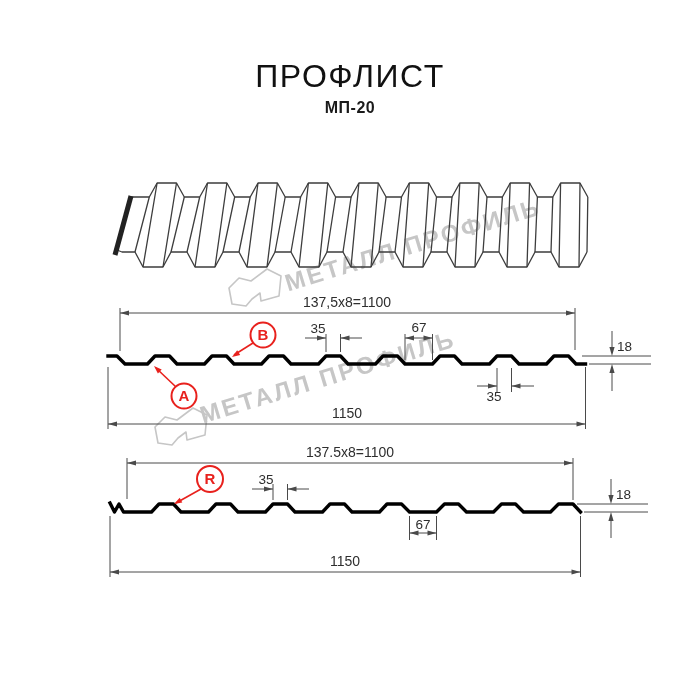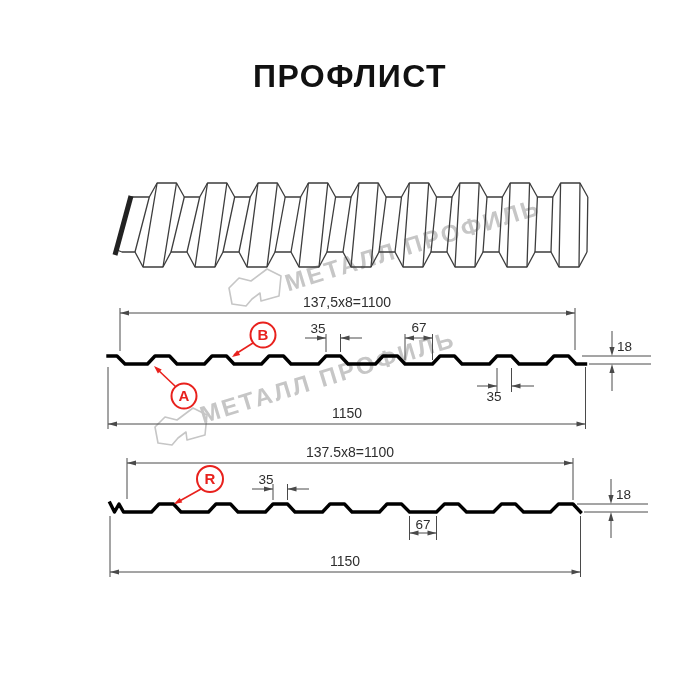--- a/index.html
+++ b/index.html
@@ -1,19 +1,19 @@
 <!DOCTYPE html>
 <html><head>
 <meta charset="utf-8">
 <style>
   html,body{margin:0;padding:0;background:#fff;}
   #page{position:relative;width:700px;height:700px;background:#fff;overflow:hidden;
         font-family:"Liberation Sans", sans-serif;}
   .title{position:absolute;left:0;top:58px;width:700px;text-align:center;
-         font-size:32px;font-weight:700;letter-spacing:1.5px;color:#111;}
+         font-size:32px;font-weight:400;letter-spacing:1.5px;color:#111;}
   .subtitle{position:absolute;left:0;top:99px;width:700px;text-align:center;
          font-size:16px;font-weight:600;letter-spacing:.5px;color:#1a1a1a;}
   .footer{position:absolute;left:0;top:621px;width:700px;text-align:center;
          font-size:16px;font-weight:600;letter-spacing:.6px;color:#2a2a2a;}
   svg{position:absolute;left:0;top:0;}
   .sheetline{stroke:#3d3d3d;stroke-width:1.3;fill:none;stroke-linejoin:round;}
   .profile{stroke:#000;stroke-width:3.4;fill:none;stroke-linejoin:round;stroke-linecap:square;}
   .dim{stroke:#4a4a4a;stroke-width:1;fill:none;}
   .dimarrow{fill:#4a4a4a;stroke:none;}
   .dimtext{fill:#2e2e2e;font-size:14px;font-weight:400;}
@@ -24,20 +24,21 @@
   .redtext{fill:#e8211d;font-size:15px;font-weight:700;}
   .wmtext{fill:#c6c6c6;font-size:24px;font-weight:700;letter-spacing:2.5px;}
   .wmlogo{stroke:#c6c6c6;stroke-width:1.6;fill:none;stroke-linejoin:round;}
   text{font-family:"Liberation Sans", sans-serif;}
 </style>
 </head>
 <body>
 
 <div id="page">
   <div class="title">ПРОФЛИСТ</div>
+  <div class="subtitle">МП-20</div>
 
   <svg width="700" height="700" viewBox="0 0 700 700">
 
     <g>
       <path fill="#fff" stroke="none" d="M117,250 L122,252 L135,252 L143,267 L163,267 L171,252 L187,252 L195,267 L215,267 L223,252 L239,252 L247,267 L267,267 L275,252 L291,252 L299,267 L319,267 L327,252 L343,252 L351,267 L371,267 L379,252 L395,252 L403,267 L423,267 L431,252 L447,252 L455,267 L475,267 L483,252 L499,252 L507,267 L527,267 L535,252 L551,252 L559,267 L579,267 L587,252 L587.8,197 L580,183 L560.6,183 L552.8,197 L537.4,197 L529.6,183 L510.2,183 L502.4,197 L487,197 L479.2,183 L459.8,183 L452,197 L436.5,197 L428.7,183 L409.3,183 L401.5,197 L386.1,197 L378.3,183 L358.9,183 L351.1,197 L335.6,197 L327.8,183 L308.4,183 L300.6,197 L285.2,197 L277.4,183 L258,183 L250.2,197 L234.7,197 L226.9,183 L207.5,183 L199.7,197 L184.3,197 L176.5,183 L157.1,183 L149.3,197 L130,197 Z"></path>
     </g>
 
     <g>
       <path class="wmlogo" transform="translate(228,268)" d="M1,20 L11,10 L23,13 L39,1 L53,8 L51,28 L33,33 L32,25 L24,31 L18,38 L4,36 Z"></path>
       <text class="wmtext" transform="rotate(-17 290 291)" x="288" y="291">МЕТАЛЛ ПРОФИЛЬ</text>

